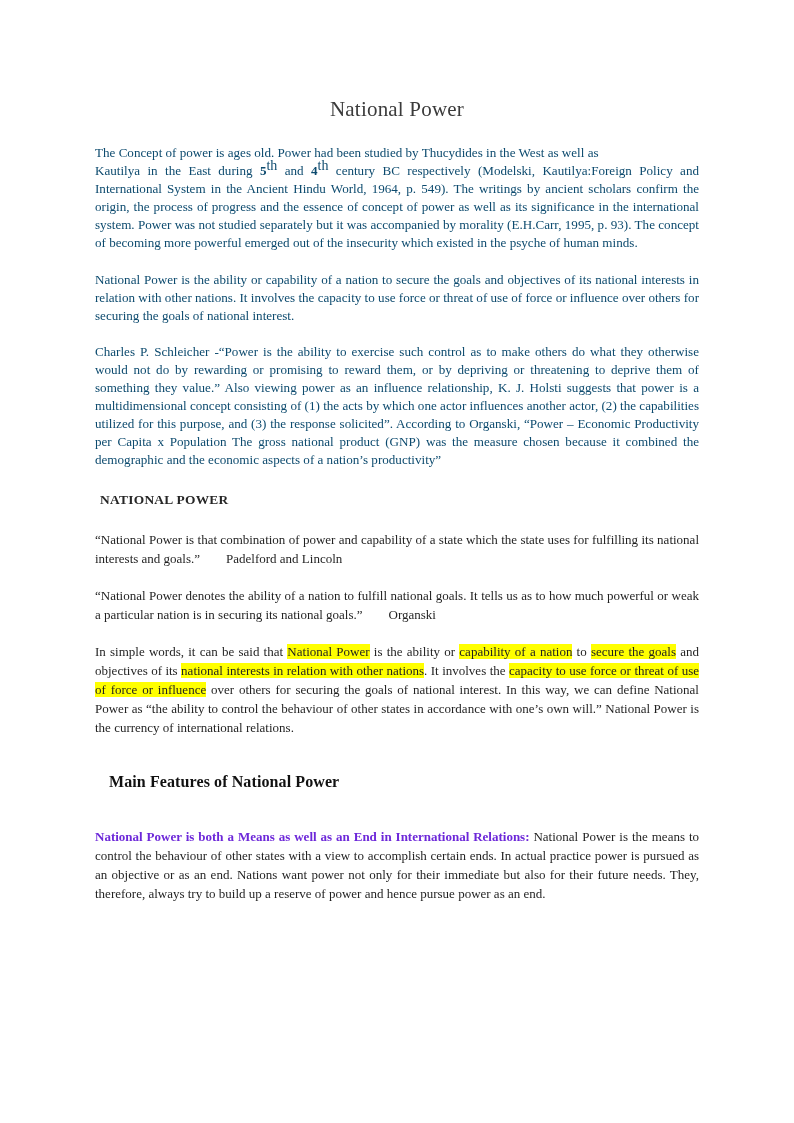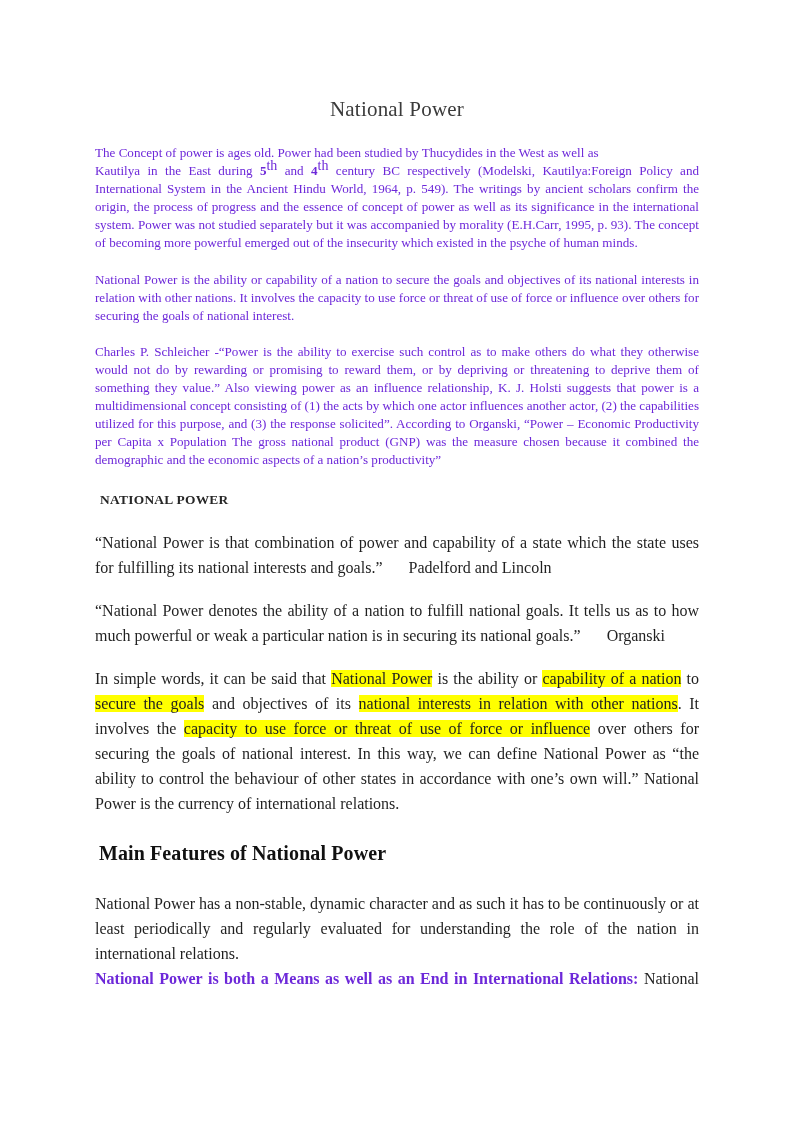--- a/index.html
+++ b/index.html
@@ -40,27 +40,27 @@
   p.para {
     margin: 0;
     text-align: justify;
     font-size: 13.1px;
     line-height: 18.1px;
     color: #2e2e2e;
     -webkit-font-smoothing: none;
   }
   
   .scan-a p.para, p.scan-a {
-    color: #6d28d9;
+    color: #0c4a6e;
   }
   
   .scan-b p.para, p.scan-b {
     color: #1f1f1f;
-    font-size: 16px;
-    line-height: 25px;
+    font-size: 13.0px;
+    line-height: 19px;
   }
   .gap-md { height: 18px; }
   .gap-lg { height: 22px; }
 
   .intro-lead {
     margin-bottom: 1px;
   }
 
   
   .ord-num {
@@ -76,22 +76,22 @@
   
   .head-caps {
     margin: 0;
     font-size: 13.4px;
     font-weight: 700;
     color: #262626;
     letter-spacing: 0.3px;
     padding-left: 5px;
   }
   .head-main {
-    margin: 4px;
-    font-size: 20px;
+    margin: 14px;
+    font-size: 16px;
     font-weight: 700;
     color: #111111;
     letter-spacing: 0.1px;
   }
 
   
   mark.hl {
     background: #ffff00;
     color: inherit;
     padding: 0;
@@ -152,19 +152,18 @@
       <p class="para"><span>In simple words, it can be said that </span><mark class="hl">National Power</mark><span> is the ability or </span><mark class="hl">capability of a nation</mark><span> to </span><mark class="hl">secure the goals</mark><span> and objectives of its </span><mark class="hl">national interests in relation with other nations</mark><span>. It involves the </span><mark class="hl">capacity to use force or threat of use of force or influence</mark><span> over others for securing the goals of national interest. In this way, we can define National Power as “the ability to control the behaviour of other states in accordance with one’s own will.” National Power is the currency of international relations.</span></p>
     </div>
 
     <div class="gap-lg"></div>
 
     <h2 class="head-main">Main Features of National Power</h2>
 
     <div class="gap-lg"></div>
 
     <div class="scan-b">
-      <p class="para">National Power has a non-stable, dynamic character and as such it has to be continuously or at least periodically and regularly evaluated for understanding the role of the nation in international relations.</p>
 
       <p class="para"><span class="run-in-bold">National Power is both a Means as well as an End in International Relations:</span><span> National Power is the means to control the behaviour of other states with a view to accomplish certain ends. In actual practice power is pursued as an objective or as an end. Nations want power not only for their immediate but also for their future needs. They, therefore, always try to build up a reserve of power and hence pursue power as an end.</span></p>
     </div>
 
   </div>
 </div>
 
 </body></html>

